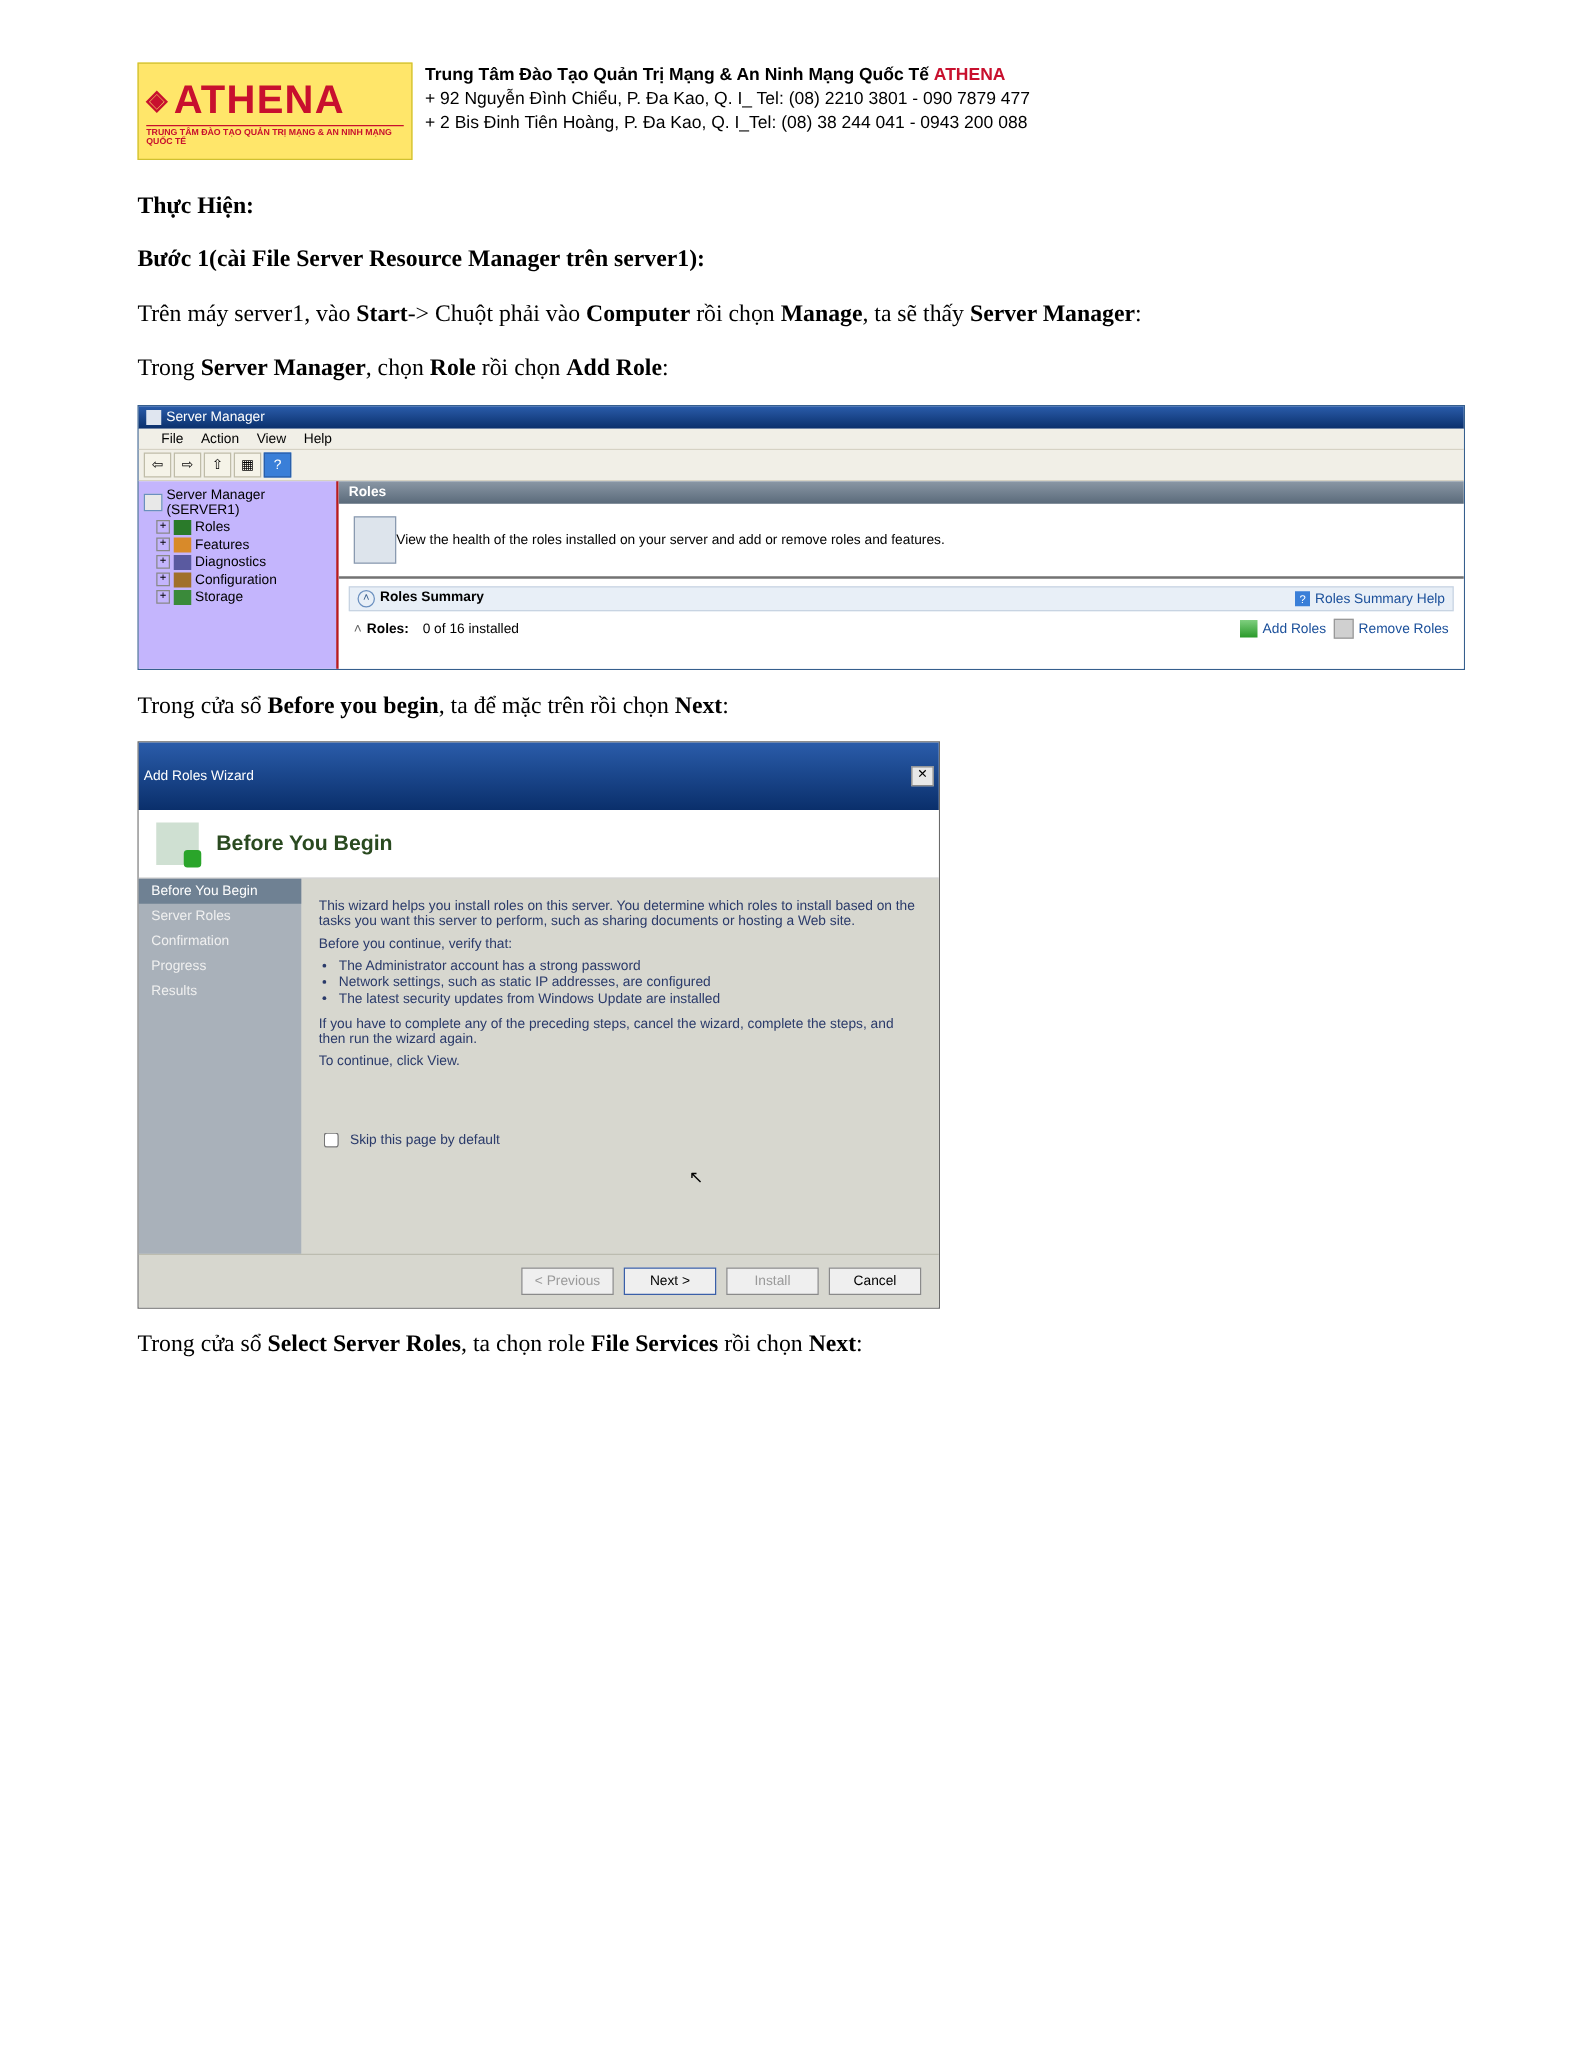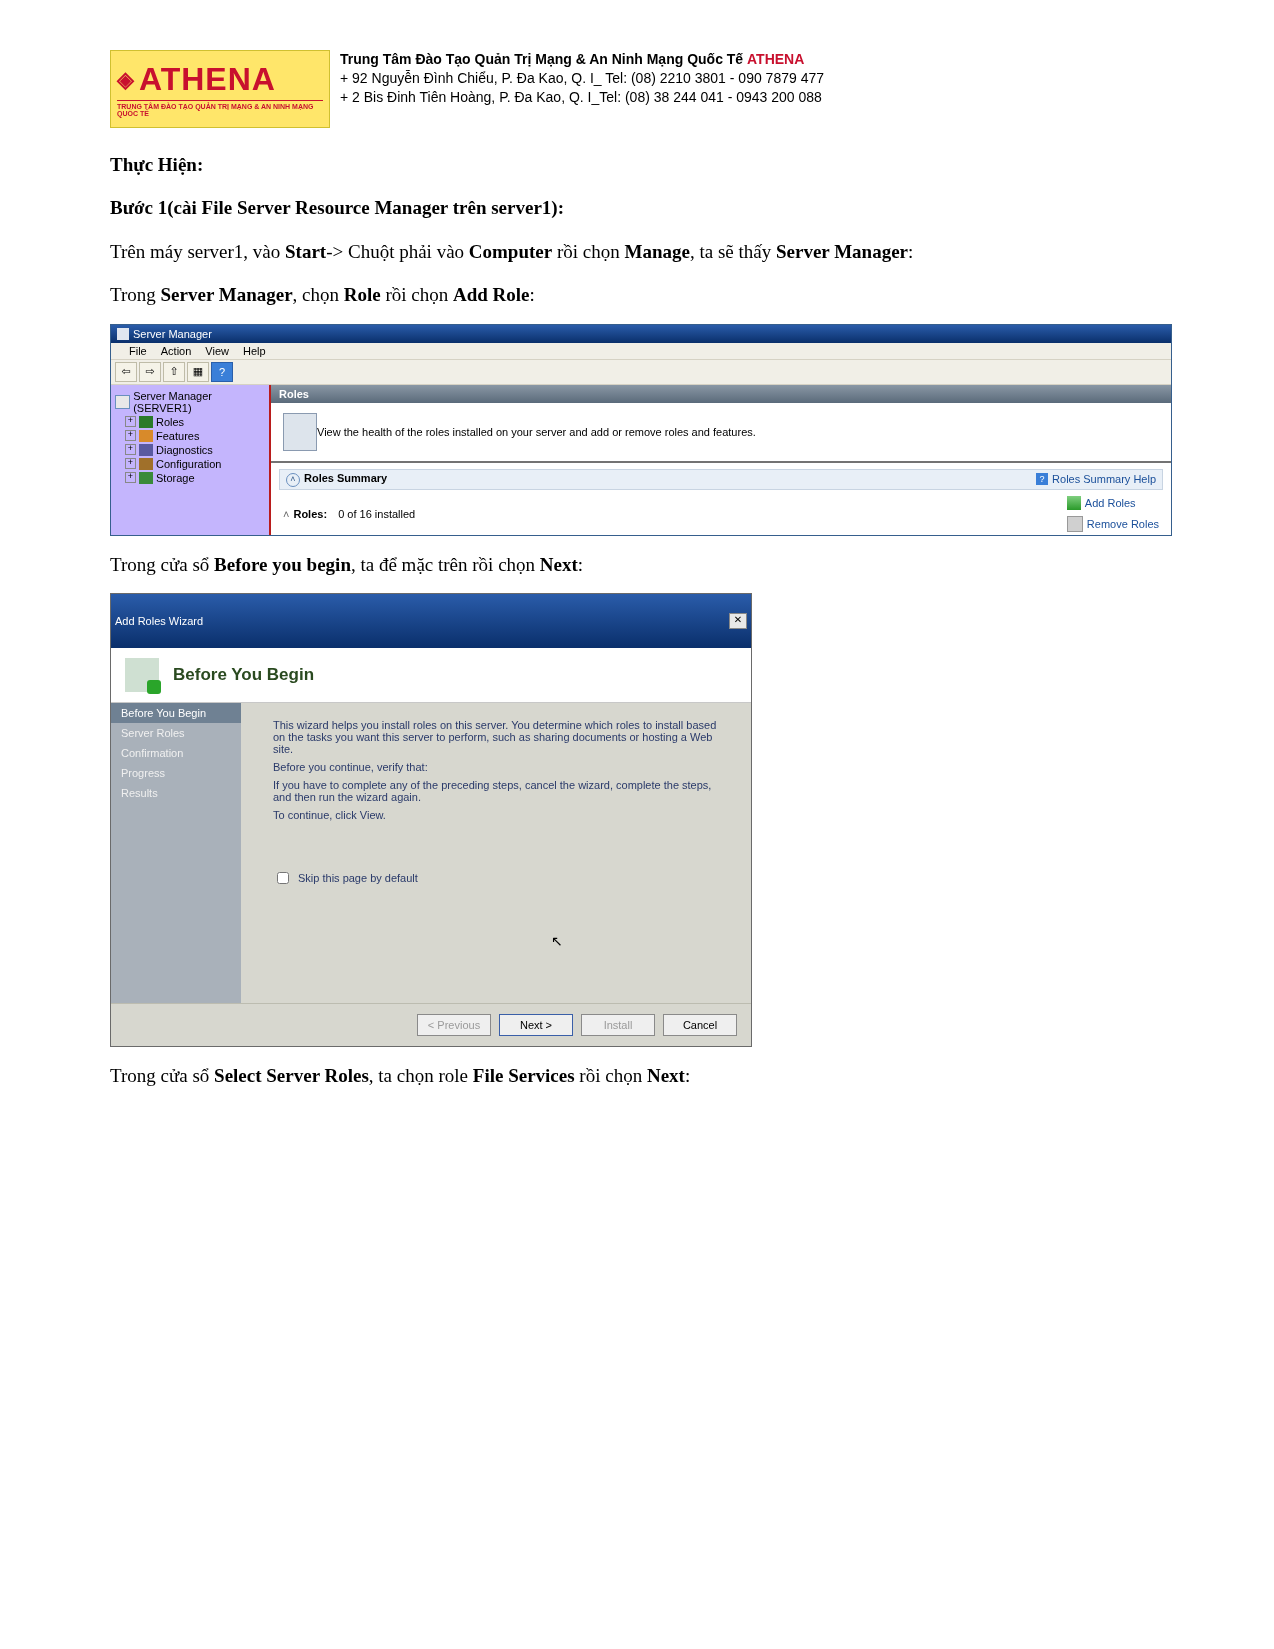--- a/index.html
+++ b/index.html
@@ -167,21 +167,21 @@
   }
   .sm-summary-bar .help{ color:#1a4f9a; display:flex;align-items:center;gap:4px;}
   .sm-summary-bar .help .q{
     width:12px;height:12px;background:#3a7fd8;color:#fff;font-size:9px;line-height:12px;text-align:center;
   }
   .sm-roles-row{
     margin:6px 12px;
     display:flex; justify-content:space-between;
   }
   .sm-roles-row .left{display:flex;align-items:center;gap:4px;}
-  .sm-actions{display:flex;flex-direction:column;gap:6px;}
+  .sm-actions{display:flex;flex-direction:row;gap:6px;}
   .sm-actions a{color:#1a4f9a;text-decoration:none;display:flex;align-items:center;gap:4px;}
   .sm-actions .aicon{width:14px;height:14px;display:inline-block;}
   .aicon-add{background:linear-gradient(#7fcf7f,#2a9a2a);}
   .aicon-rem{background:#d0d0d0;border:1px solid #999;}
 
   
   .wiz-window{
     width:640px;
     border:1px solid #6a6a6a;
     font-family:Tahoma,Arial,sans-serif;
@@ -232,21 +232,21 @@
     padding:4px 10px;
     color:#f0f0f0;
     font-size:11px;
   }
   .wiz-nav .nitem.active{
     background:#6f8193;
     color:#fff;
   }
   .wiz-content{
     flex:1;
-    padding:10px 32px;
+    padding:10px 14px;
     color:#2a3a6a;
     font-size:11px;
     position:relative;
   }
   .wiz-content p{margin:6px 0;}
   .wiz-content ul{margin:4px 0 8px 0;padding-left:16px;}
   .wiz-content ul li{list-style:disc;margin:1px 0;}
   .wiz-skip{
     margin-top:48px;
     display:flex;align-items:center;gap:6px;
@@ -420,20 +420,25 @@
       <div class="wiz-nav">
         <div class="nitem active">Before You Begin</div>
         <div class="nitem">Server Roles</div>
         <div class="nitem">Confirmation</div>
         <div class="nitem">Progress</div>
         <div class="nitem">Results</div>
       </div>
       <div class="wiz-content">
         <p>This wizard helps you install roles on this server. You determine which roles to install based on the tasks you want this server to perform, such as sharing documents or hosting a Web site.</p>
         <p>Before you continue, verify that:</p>
+        <ul>
+          <li>The Administrator account has a strong password</li>
+          <li>Network settings, such as static IP addresses, are configured</li>
+          <li>The latest security updates from Windows Update are installed</li>
+        </ul>
         <p>If you have to complete any of the preceding steps, cancel the wizard, complete the steps, and then run the wizard again.</p>
         <p>To continue, click View.</p>
         <div class="wiz-skip">
           <input type="checkbox" style="">
           <span>Skip this page by default</span>
         </div>
         <div class="wiz-cursor">↖</div>
       </div>
     </div>
     <div class="wiz-buttons">

